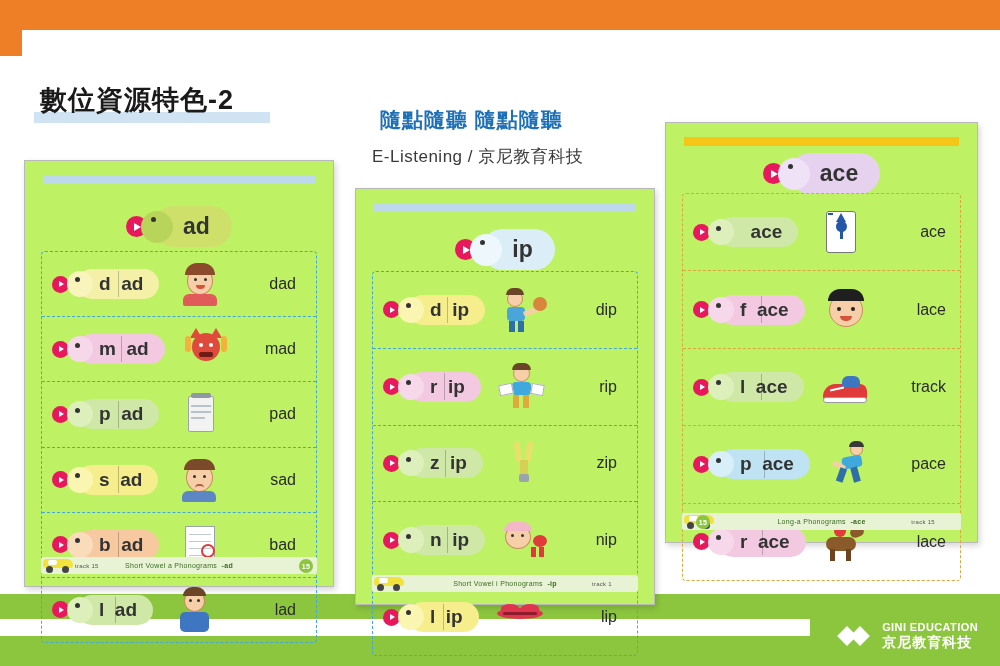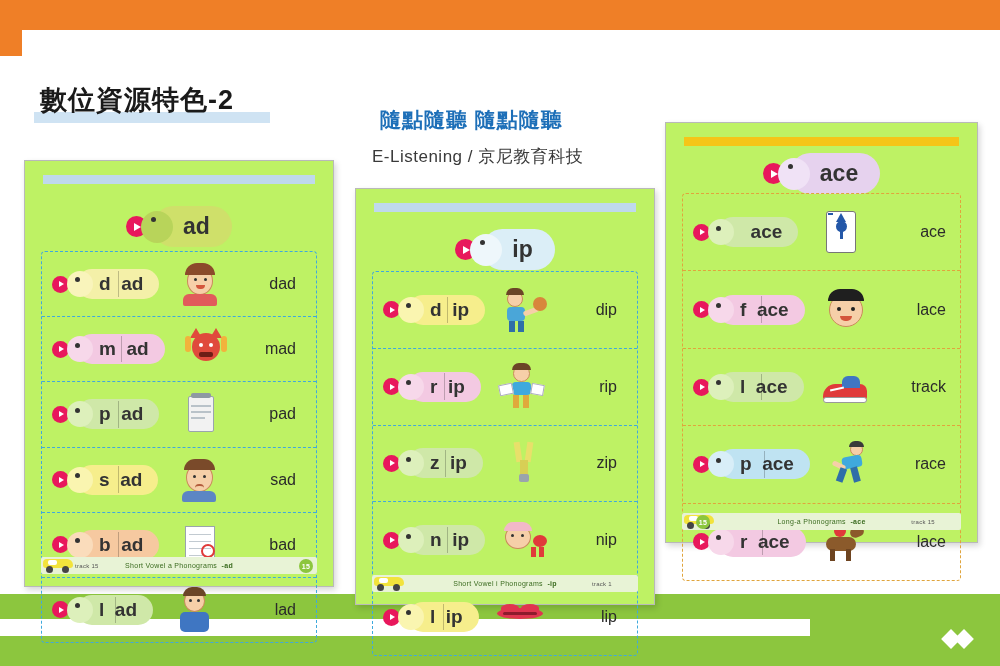--- a/index.html
+++ b/index.html
@@ -184,20 +184,24 @@
 <div class="top-bar"></div>
 <div class="top-bar-inner"></div>
 
 <div class="bottom-band"></div>
 <div class="bottom-white"></div>
 <div class="logo">
   <div class="logo-mark">
       <i class="a"></i>
       <i class="b"></i>
     </div>
+  <div class="logo-text">
+    <div class="logo-en">GINI EDUCATION</div>
+    <div class="logo-zh">京尼教育科技</div>
+  </div>
 </div>
 
 <div class="title-underline"></div>
 <div class="page-title">數位資源特色-2</div>
 <div class="subtitle-zh">隨點隨聽 隨點隨聽</div>
 <div class="subtitle-en">E-Listening / 京尼教育科技</div>
 
 <div class="sheet" id="sheet-ad">
   <div class="sheet-topbar"></div>
 
@@ -627,21 +631,21 @@
       <div class="row-pic">
         <div class="ill">
           <div class="circ" style="left:24px;top:2px;width:13px;height:13px;background:#f6cfa8;border:1px solid #c98b5a;"></div>
           <div class="rect" style="left:23px;top:0px;width:15px;height:6px;background:#3a3a3a;border-radius:8px 8px 0 0;"></div>
           <div class="rect" style="left:16px;top:15px;width:20px;height:12px;background:#3fa9dd;border-radius:4px;transform:rotate(-10deg);"></div>
           <div class="rect" style="left:6px;top:22px;width:14px;height:5px;background:#f6cfa8;border-radius:3px;transform:rotate(25deg);"></div>
           <div class="rect" style="left:12px;top:27px;width:7px;height:14px;background:#2f6fa8;transform:rotate(20deg);"></div>
           <div class="rect" style="left:26px;top:26px;width:7px;height:15px;background:#2f6fa8;transform:rotate(-15deg);"></div>
         </div>
       </div>
-      <div class="row-label">race</div>
+      <div class="row-label">pace</div>
     </div>
 
     <div class="row">
       <div class="play small"></div>
       <div class="row-word">
         <div class="blob" style="background:#f3c9e2;">
           <span class="bump" style="background:#f7d8ea;"></span>
             <span class="eye"></span>
             <span class="seg-div"></span>
           <span>r</span>

